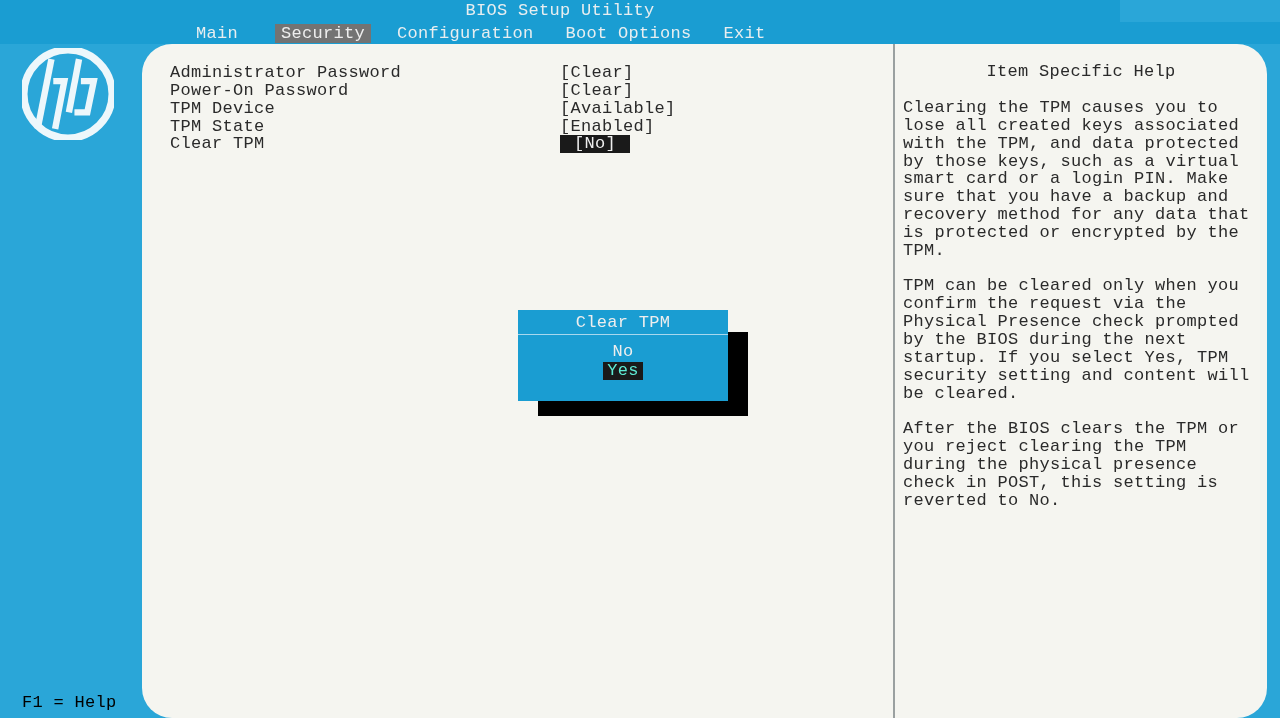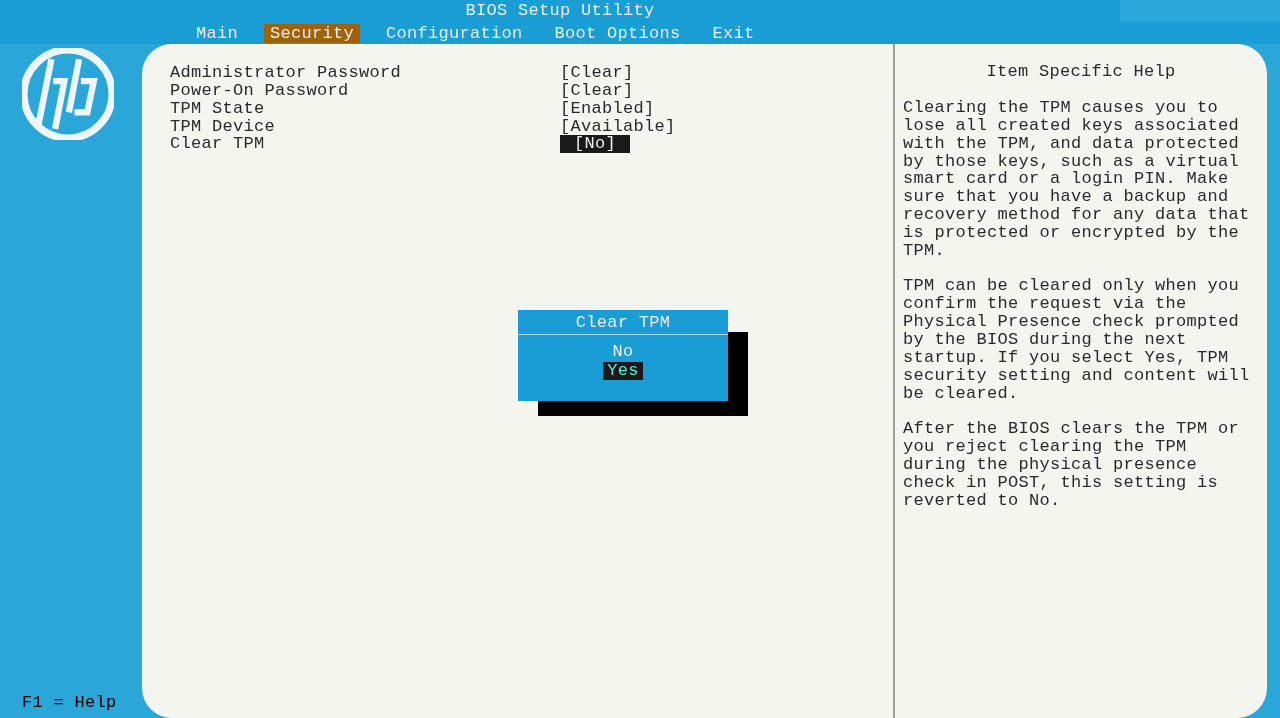--- a/index.html
+++ b/index.html
@@ -26,22 +26,23 @@
       width: 1280px;
       height: 22px;
       background: #1a9dd2;
       padding-left: 190px;
       display: flex;
       gap: 20px;
       align-items: center;
     }
     .menu-item { padding: 0 6px; }
     .menu-item.active {
-      background: #a16207;
+      background: #737373;
       color: #eee;
+      margin-left: 11px;
     }
     .logo {
       position: absolute;
       left: 22px;
       top: 48px;
     }
     .footer {
       position: absolute;
       left: 22px;
       bottom: 6px;
@@ -156,26 +157,26 @@
 
     <div class="setting-row">
       <span class="setting-label">Administrator Password</span>
       <span class="setting-value">[Clear]</span>
     </div>
     <div class="setting-row">
       <span class="setting-label">Power-On Password</span>
       <span class="setting-value">[Clear]</span>
     </div>
     <div class="setting-row">
+      <span class="setting-label">TPM Device</span>
+      <span class="setting-value">[Available]</span>
+    </div>
+    <div class="setting-row">
       <span class="setting-label">TPM State</span>
       <span class="setting-value">[Enabled]</span>
-    </div>
-    <div class="setting-row">
-      <span class="setting-label">TPM Device</span>
-      <span class="setting-value">[Available]</span>
     </div>
     <div class="setting-row">
       <span class="setting-label">Clear TPM</span>
       <span class="setting-value value-highlight">[No]</span>
     </div>
 
     <div class="dialog-shadow"></div>
     <div class="dialog">
       <div class="dialog-title">Clear TPM</div>
       <div class="dialog-options">

